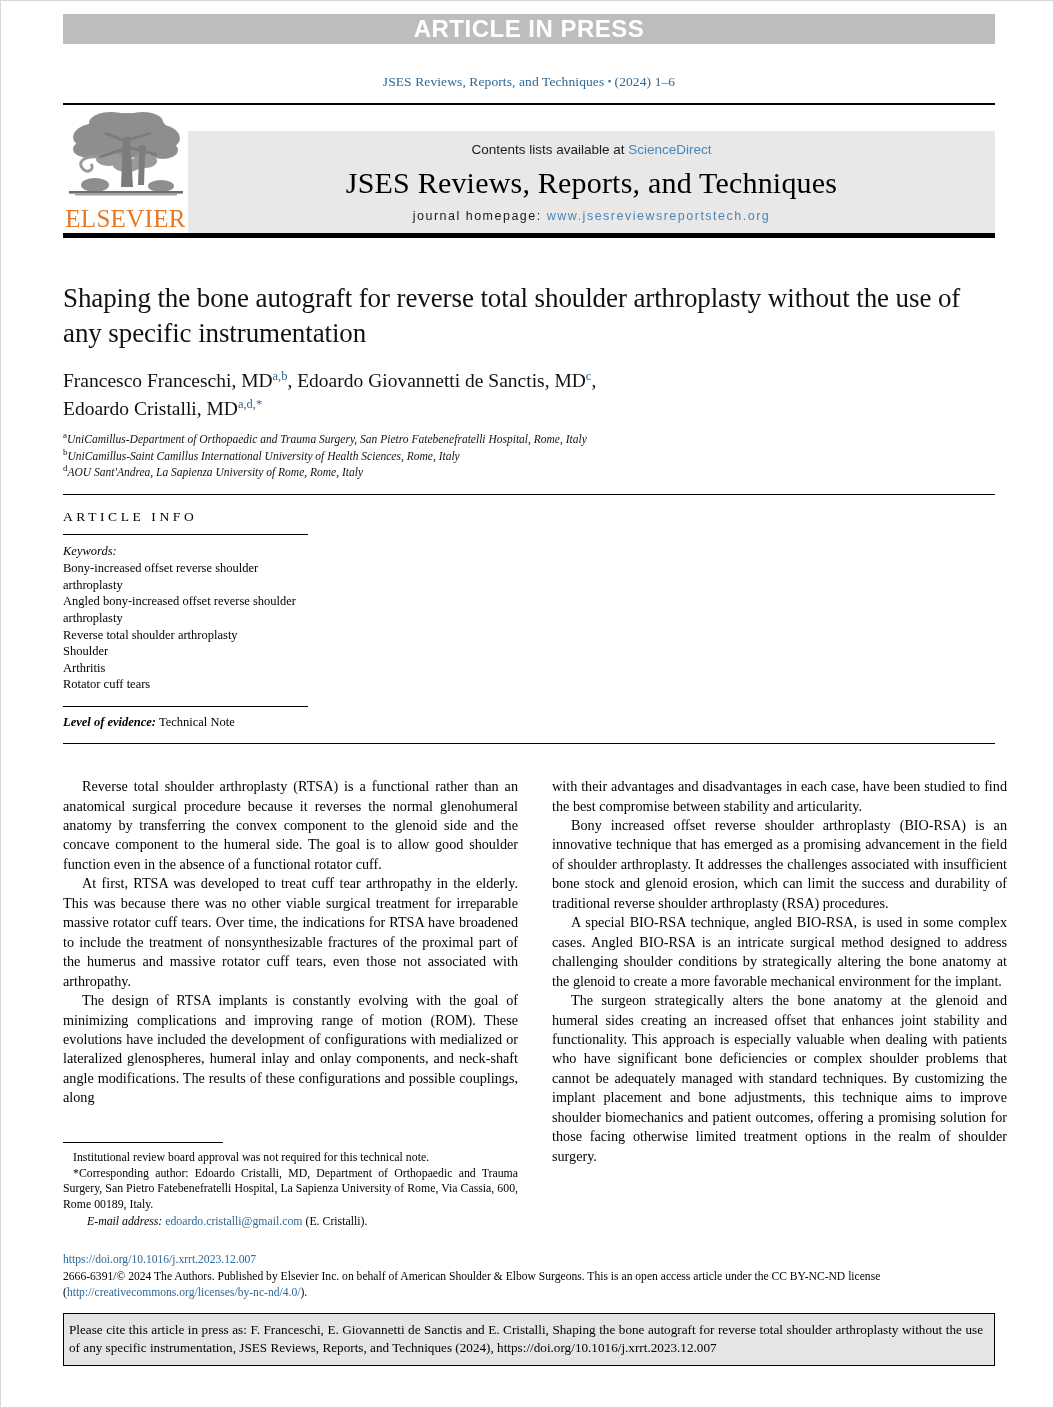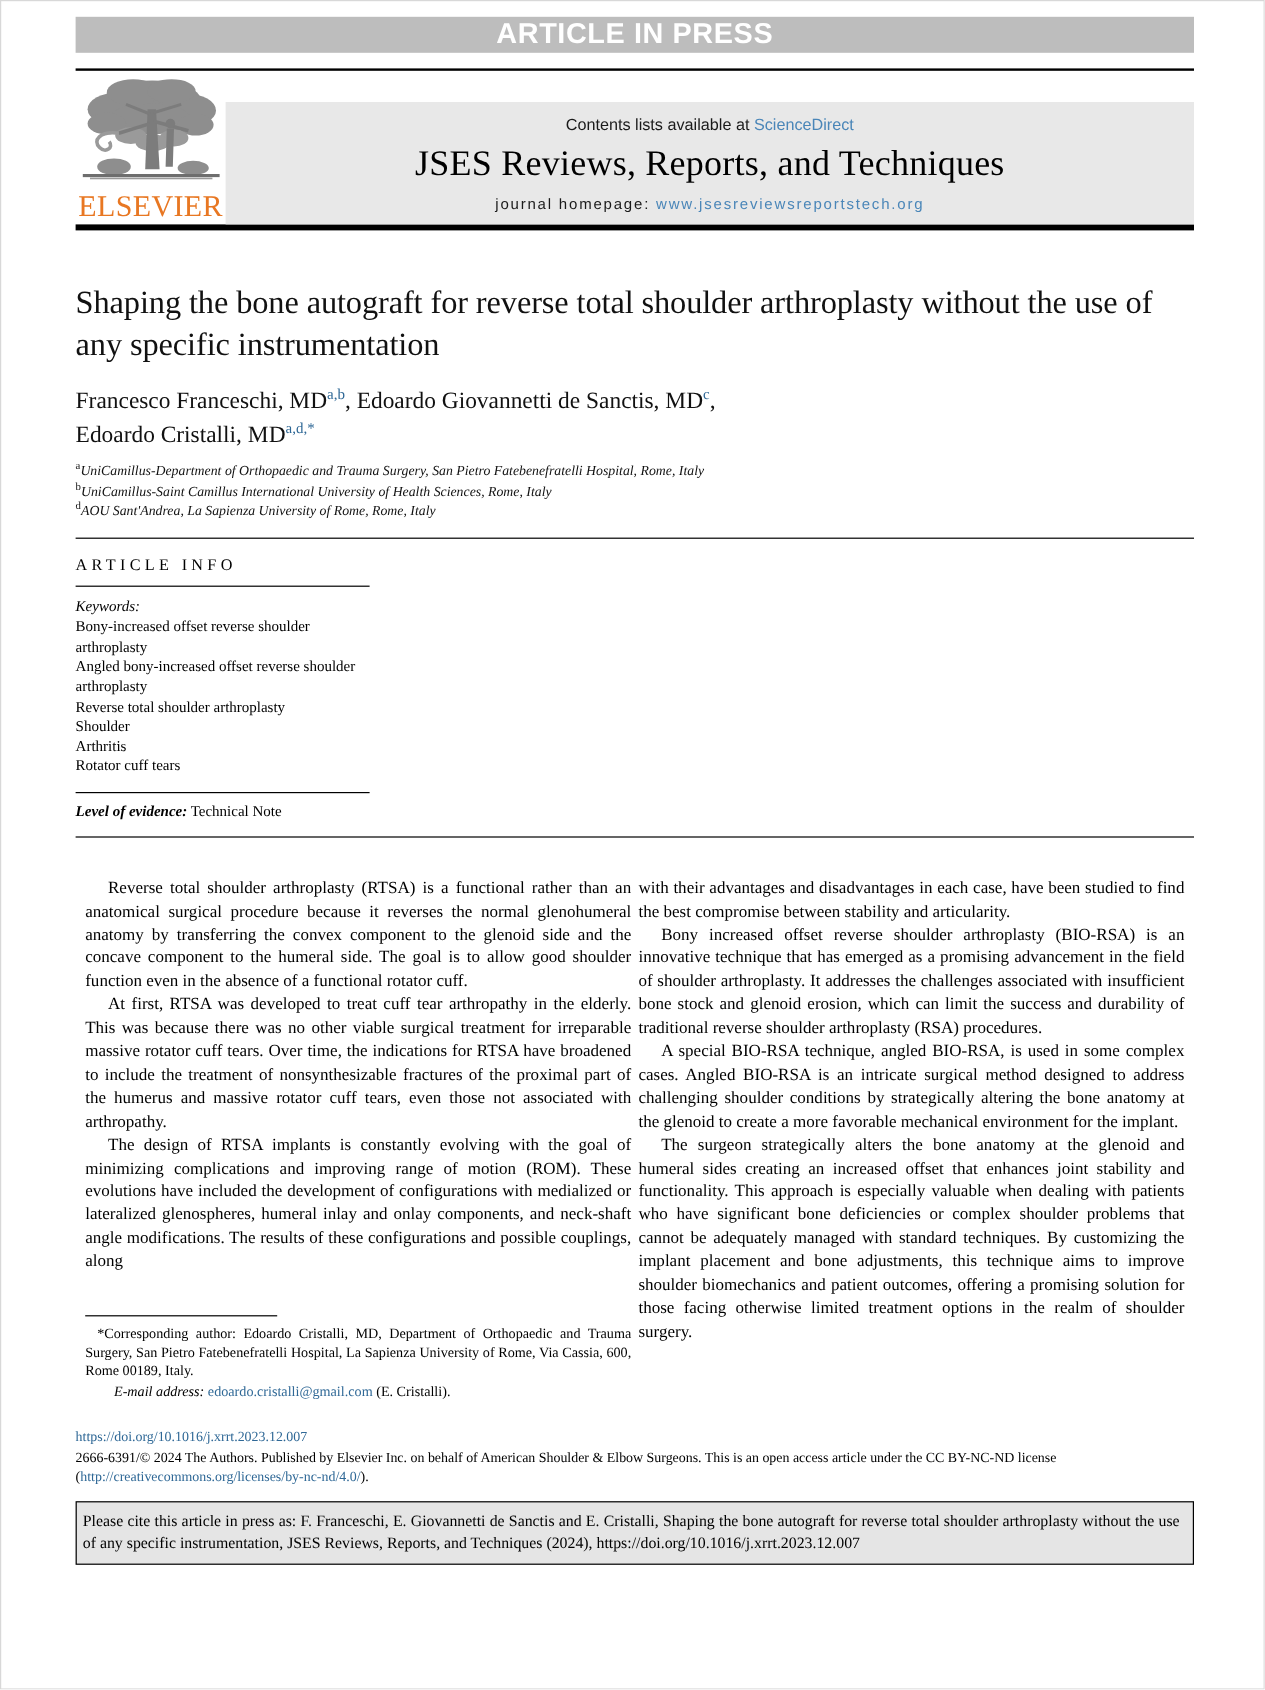--- a/index.html
+++ b/index.html
@@ -196,22 +196,21 @@
   .level-evidence .lbl { font-style: italic; font-weight: bold; }
   .info-rule-bottom {
     margin-top: 13px;
     border-top: 1.6px solid #000000;
   }
 
   
   .body-cols {
     margin-top: 33px;
     display: flex;
-    gap: 6px;
-    justify-content: center;
+    gap: 34px;
   }
   .col {
     width: 455px;
     flex: 0 0 455px;
   }
   .col p {
     margin: 0;
     font-size: 14.2px;
     line-height: 1.37;
     text-align: justify;
@@ -275,20 +274,25 @@
 </head>
 <body>
 
 <div class="page">
   <div class="inner">
 
     <div class="aip-banner">
       <span class="aip-text">ARTICLE IN PRESS</span>
     </div>
 
+    <div class="running-head">
+      <span>JSES Reviews, Reports, and Techniques</span>
+      <span class="sq">▪</span>
+      <span>(2024) 1–6</span>
+    </div>
 
     <div class="masthead-rule-top"></div>
     <div class="masthead">
 
       <div class="elsevier-logo">
         <svg width="122" height="98" viewBox="0 0 122 98">
           <g fill="#8e8e8e">
 
             <ellipse cx="62" cy="22" rx="40" ry="16"></ellipse>
             <ellipse cx="34" cy="30" rx="26" ry="14"></ellipse>
@@ -375,20 +379,21 @@
 
     <div class="body-cols">
 
       <div class="col">
         <p class="first">Reverse total shoulder arthroplasty (RTSA) is a functional rather than an anatomical surgical procedure because it reverses the normal glenohumeral anatomy by transferring the convex component to the glenoid side and the concave component to the humeral side. The goal is to allow good shoulder function even in the absence of a functional rotator cuff.</p>
         <p>At first, RTSA was developed to treat cuff tear arthropathy in the elderly. This was because there was no other viable surgical treatment for irreparable massive rotator cuff tears. Over time, the indications for RTSA have broadened to include the treatment of nonsynthesizable fractures of the proximal part of the humerus and massive rotator cuff tears, even those not associated with arthropathy.</p>
         <p>The design of RTSA implants is constantly evolving with the goal of minimizing complications and improving range of motion (ROM). These evolutions have included the development of configurations with medialized or lateralized glenospheres, humeral inlay and onlay components, and neck-shaft angle modifications. The results of these configurations and possible couplings, along</p>
 
         <div class="footnote-block">
           <div class="footnote-rule"></div>
+          <p>Institutional review board approval was not required for this technical note.</p>
           <p>*Corresponding author: Edoardo Cristalli, MD, Department of Orthopaedic and Trauma Surgery, San Pietro Fatebenefratelli Hospital, La Sapienza University of Rome, Via Cassia, 600, Rome 00189, Italy.</p>
           <p class="email">
             <span class="em">E-mail address:</span>
             <span class="link">edoardo.cristalli@gmail.com</span>
             <span>(E. Cristalli).</span>
           </p>
         </div>
       </div>
 
       <div class="col">

